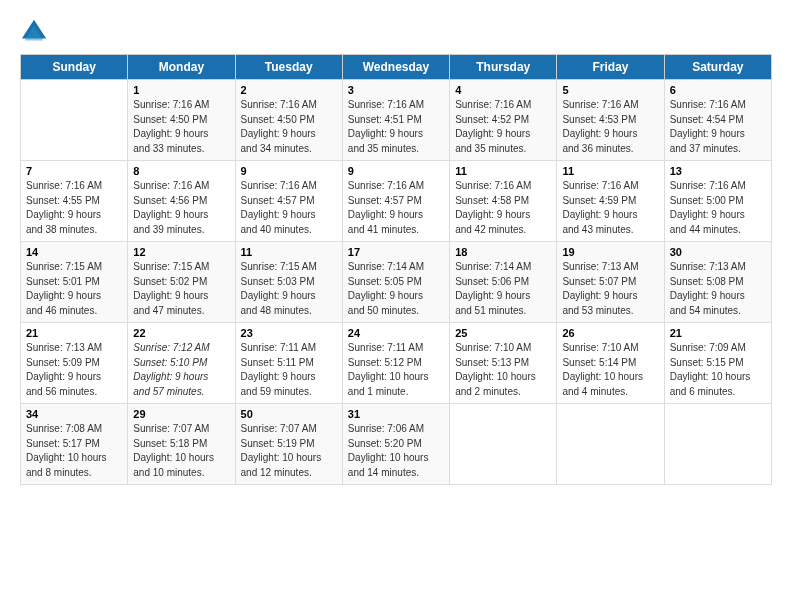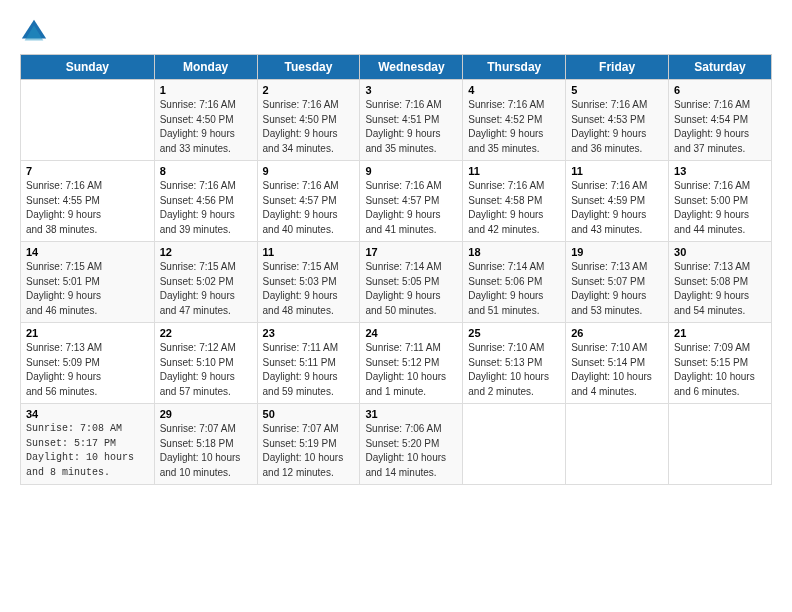--- a/index.html
+++ b/index.html
@@ -264,21 +264,21 @@
         <tr>
           <td>
             <span class="day-num">21</span>
             <div class="day-detail" style="white-space: pre-line;">Sunrise: 7:13 AM
 Sunset: 5:09 PM
 Daylight: 9 hours
 and 56 minutes.</div>
           </td>
           <td>
             <span class="day-num">22</span>
-            <div class="day-detail" style="white-space: pre-line;">Sunrise: 7:12 AM
+            <div class="day-detail" style="white-space: pre-line; font-style: italic;">Sunrise: 7:12 AM
 Sunset: 5:10 PM
 Daylight: 9 hours
 and 57 minutes.</div>
           </td>
           <td>
             <span class="day-num">23</span>
             <div class="day-detail" style="white-space: pre-line;">Sunrise: 7:11 AM
 Sunset: 5:11 PM
 Daylight: 9 hours
 and 59 minutes.</div>
@@ -308,21 +308,21 @@
             <span class="day-num">21</span>
             <div class="day-detail" style="white-space: pre-line;">Sunrise: 7:09 AM
 Sunset: 5:15 PM
 Daylight: 10 hours
 and 6 minutes.</div>
           </td>
         </tr>
         <tr>
           <td>
             <span class="day-num">34</span>
-            <div class="day-detail" style="white-space: pre-line; font-family: Liberation Mono, monospace;">Sunrise: 7:08 AM
+            <div class="day-detail" style="white-space: pre-line;">Sunrise: 7:08 AM
 Sunset: 5:17 PM
 Daylight: 10 hours
 and 8 minutes.</div>
           </td>
           <td>
             <span class="day-num">29</span>
             <div class="day-detail" style="white-space: pre-line;">Sunrise: 7:07 AM
 Sunset: 5:18 PM
 Daylight: 10 hours
 and 10 minutes.</div>

